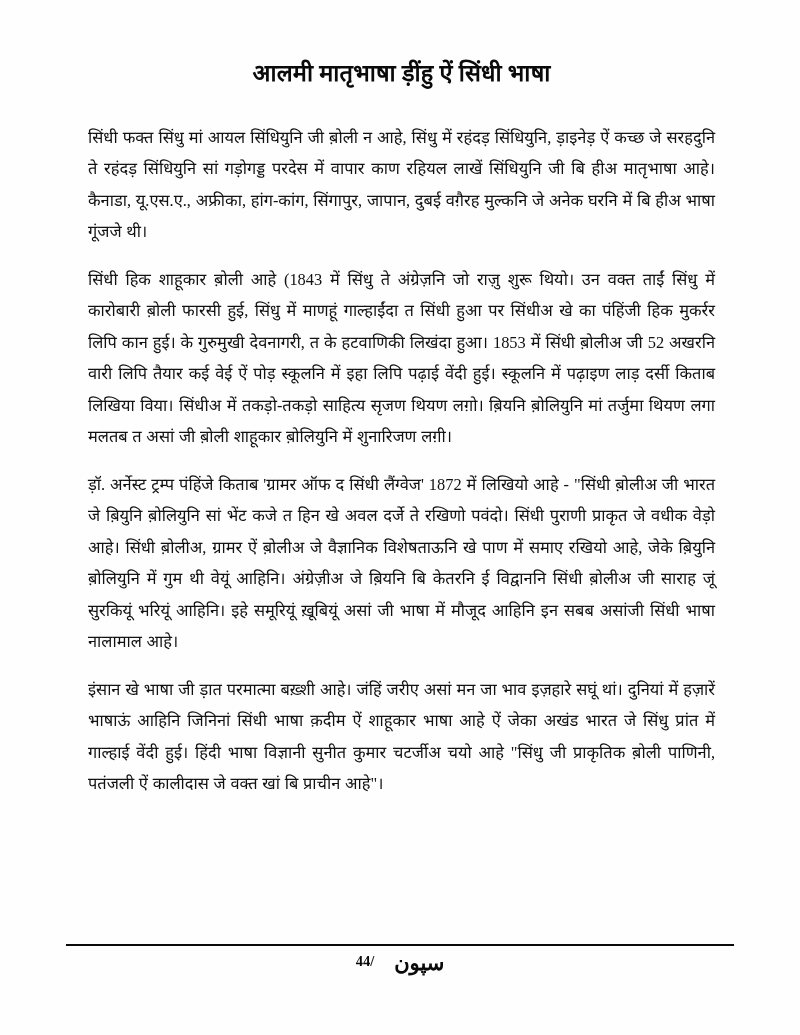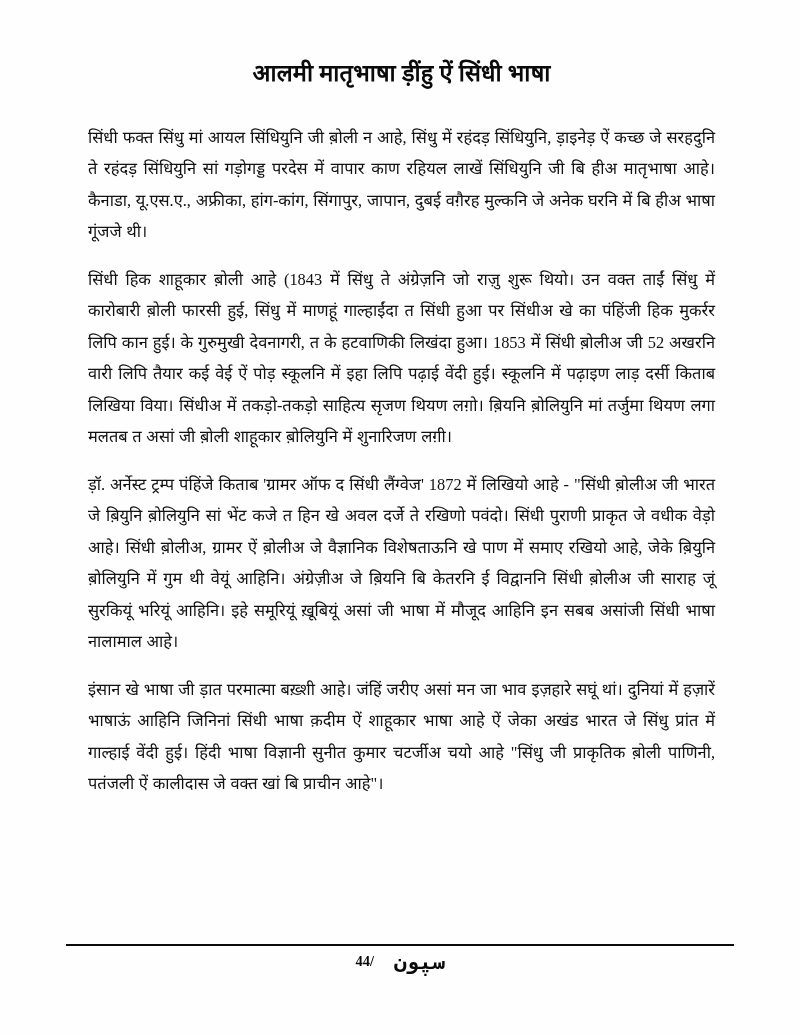--- a/index.html
+++ b/index.html
@@ -73,21 +73,21 @@
     font-weight: 700;
     color: #0a0a0a;
     font-family: "Liberation Serif", "DejaVu Serif", serif;
     margin-right: 2px;
     letter-spacing: 0;
   }
   .mag-name {
     font-size: 21px;
     font-weight: 700;
     color: #0a0a0a;
-    font-family: Liberation Mono, monospace;
+    font-family: Liberation Serif, serif;
     direction: rtl;
     line-height: 1;
   }
 </style>
 </head>
 <body>
 
 <div class="page">
 
   <div class="content">

